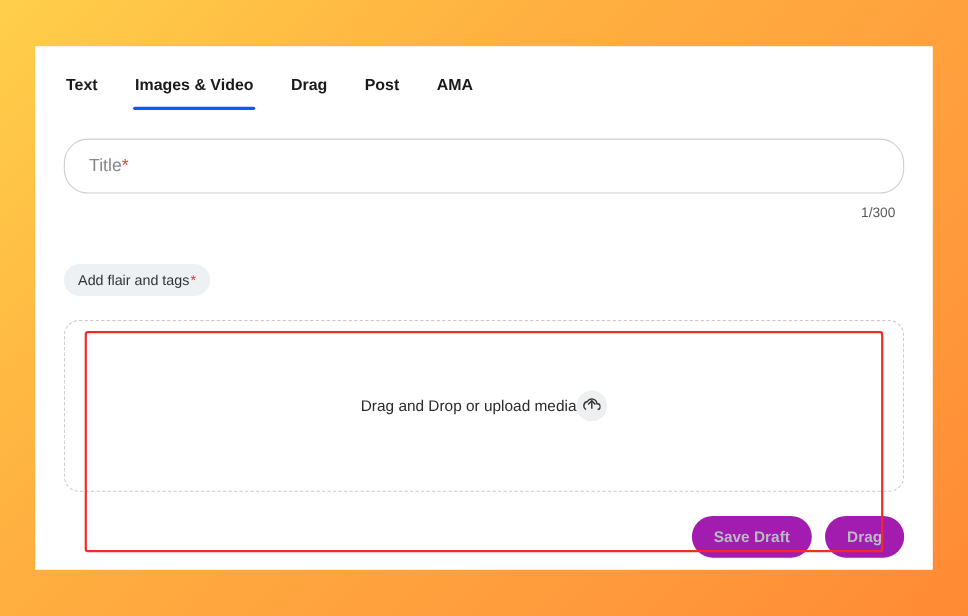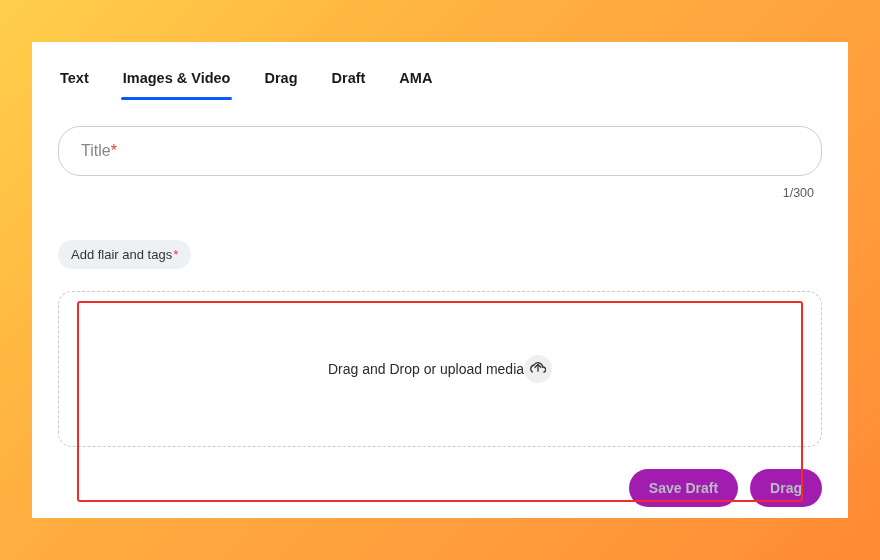--- a/index.html
+++ b/index.html
@@ -88,21 +88,21 @@
 </style>
 </head>
 <body>
 
 <div class="card">
 
   <div class="tabs">
     <div class="tab">Text</div>
     <div class="tab active">Images &amp; Video</div>
     <div class="tab">Drag</div>
-    <div class="tab">Draft</div>
+    <div class="tab">Post</div>
     <div class="tab">AMA</div>
   </div>
 
   <div class="title-wrap">
     <div class="title-input-wrap">
       <span class="ph">
         <span>Title</span><span class="req">*</span>
       </span>
     </div>
     <div class="title-meta">1/300</div>

